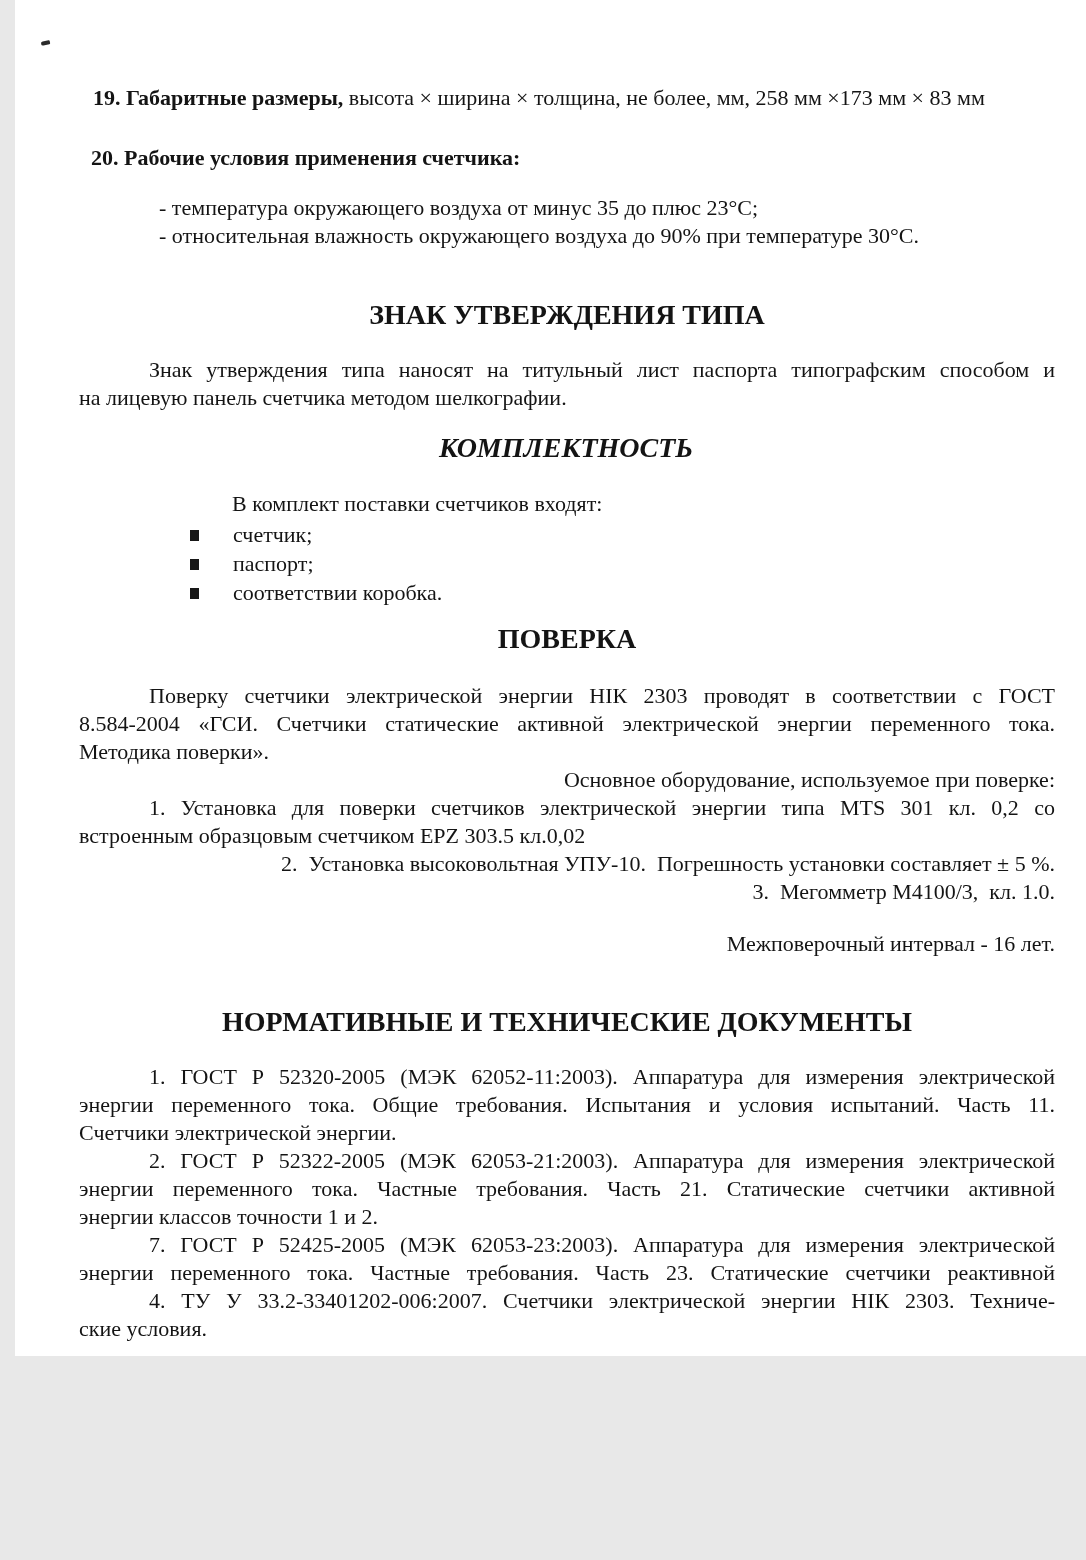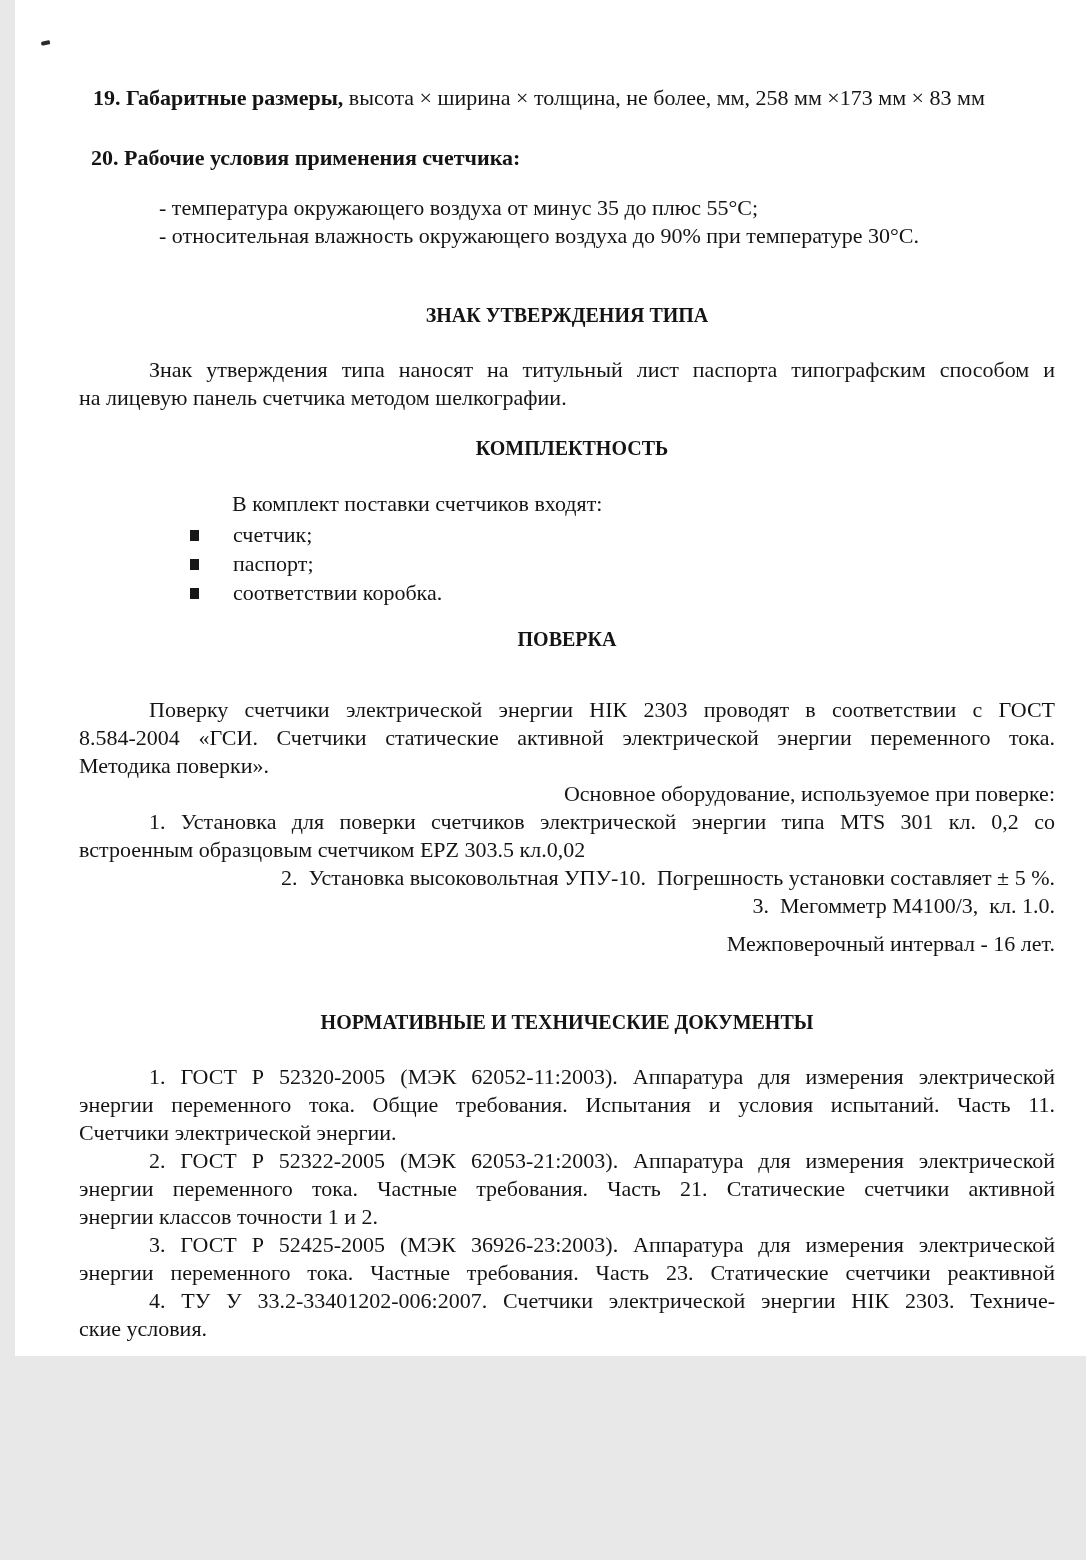--- a/index.html
+++ b/index.html
@@ -15,21 +15,21 @@
     margin-left: 15px;
   }
   .abs { position: absolute; }
   .tb { width: 976px; }                 
   .line { height: 28px; line-height: 28px; }
   .nl { white-space: pre; }             
   .jl { text-align: justify; text-align-last: justify; } 
   .ind { padding-left: 70px; text-align: right; }          
   .ind2 { padding-left: 153px; }        
   .b { font-weight: bold; }
-  .h { font-weight: bold; text-align: center; font-size: 20px; height: 28px; line-height: 28px; }
+  .h { font-weight: bold; text-align: center; font-size: 28px; height: 28px; line-height: 28px; }
   .brow { position: relative; height: 29px; line-height: 29px; padding-left: 154px; white-space: pre; }
   .bsq {
     position: absolute; left: 111px; top: 10px;
     width: 9px; height: 11px; background: #171717;
   }
   .speck {
     position: absolute; left: 26px; top: 41px;
     width: 9px; height: 4px; background: #2a2a2a;
     border-radius: 2px 1px 1px 2px; transform: rotate(-12deg);
   }
@@ -40,42 +40,42 @@
 <body>
 
 <div class="page">
 
   <div class="speck"></div>
 
   <div class="abs line nl" style="top:84px; left:78px;"><span class="b">19. Габаритные размеры,</span><span> высота × ширина × толщина, не более, мм, 258 мм ×173 мм × 83 мм</span></div>
 
   <div class="abs line nl b" style="top:144px; left:76px;">20. Рабочие условия применения счетчика:</div>
   <div class="abs" style="top:194px; left:144px;">
-    <div class="line nl">- температура окружающего воздуха от минус 35 до плюс 55°С;</div>
+    <div class="line nl">- температура окружающего воздуха от минус 35 до плюс 23°С;</div>
     <div class="line nl">- относительная влажность окружающего воздуха до 90% при температуре 30°С.</div>
   </div>
 
   <div class="abs tb h" style="top:301px; left:64px;">ЗНАК УТВЕРЖДЕНИЯ ТИПА</div>
   <div class="abs tb" style="top:356px; left:64px;">
     <div class="line jl ind">Знак утверждения типа наносят на титульный лист паспорта типографским способом и</div>
     <div class="line nl">на лицевую панель счетчика методом шелкографии.</div>
   </div>
 
-  <div class="abs tb h" style="top:434px; left:69px;">КОМПЛЕКТНОСТЬ</div>
+  <div class="abs tb h" style="top:434px; left:63px;font-style:italic;">КОМПЛЕКТНОСТЬ</div>
   <div class="abs tb" style="top:490px; left:64px;">
     <div class="line nl ind2">В комплект поставки счетчиков входят:</div>
   </div>
   <div class="abs tb" style="top:520px; left:64px;">
     <div class="brow"><span class="bsq"></span><span>счетчик;</span></div>
     <div class="brow"><span class="bsq"></span><span>паспорт;</span></div>
     <div class="brow"><span class="bsq"></span><span>соответствии коробка.</span></div>
   </div>
 
   <div class="abs tb h" style="top:625px; left:64px;">ПОВЕРКА</div>
-  <div class="abs tb" style="top:696px; left:64px;">
+  <div class="abs tb" style="top:682px; left:64px;">
     <div class="line jl ind">Поверку счетчики электрической энергии НІК 2303 проводят в соответствии с ГОСТ</div>
     <div class="line jl">8.584-2004 «ГСИ. Счетчики статические активной электрической энергии переменного тока.</div>
     <div class="line nl">Методика поверки».</div>
     <div class="line nl ind">Основное оборудование, используемое при поверке:</div>
     <div class="line jl ind">1. Установка для поверки счетчиков электрической энергии типа MTS 301 кл. 0,2 со</div>
     <div class="line nl">встроенным образцовым счетчиком EPZ 303.5 кл.0,02</div>
     <div class="line nl ind">2.  Установка высоковольтная УПУ-10.  Погрешность установки составляет ± 5 %.</div>
     <div class="line nl ind">3.  Мегомметр М4100/3,  кл. 1.0.</div>
   </div>
   <div class="abs tb" style="top:930px; left:64px;">
@@ -83,21 +83,21 @@
   </div>
 
   <div class="abs tb h" style="top:1008px; left:64px;">НОРМАТИВНЫЕ И ТЕХНИЧЕСКИЕ ДОКУМЕНТЫ</div>
   <div class="abs tb" style="top:1063px; left:64px;">
     <div class="line jl ind">1. ГОСТ Р 52320-2005 (МЭК 62052-11:2003). Аппаратура для измерения электрической</div>
     <div class="line jl">энергии переменного тока. Общие требования. Испытания и условия испытаний. Часть 11.</div>
     <div class="line nl">Счетчики электрической энергии.</div>
     <div class="line jl ind">2. ГОСТ Р 52322-2005 (МЭК 62053-21:2003). Аппаратура для измерения электрической</div>
     <div class="line jl">энергии переменного тока. Частные требования. Часть 21. Статические счетчики активной</div>
     <div class="line nl">энергии классов точности 1 и 2.</div>
-    <div class="line jl ind">3. ГОСТ Р 52425-2005 (МЭК 36926-23:2003). Аппаратура для измерения электрической</div>
+    <div class="line jl ind">7. ГОСТ Р 52425-2005 (МЭК 62053-23:2003). Аппаратура для измерения электрической</div>
     <div class="line jl">энергии переменного тока. Частные требования. Часть 23. Статические счетчики реактивной</div>
     <div class="line jl ind">4. ТУ У 33.2-33401202-006:2007. Счетчики электрической энергии НІК 2303. Техниче-</div>
     <div class="line nl">ские условия.</div>
   </div>
   <div class="abs tdot" style="top:1362px; left:148px;">.</div>
 
   <div class="abs pnum" style="top:1536px; left:0; width:1086px;">5</div>
 
 </div>
 

